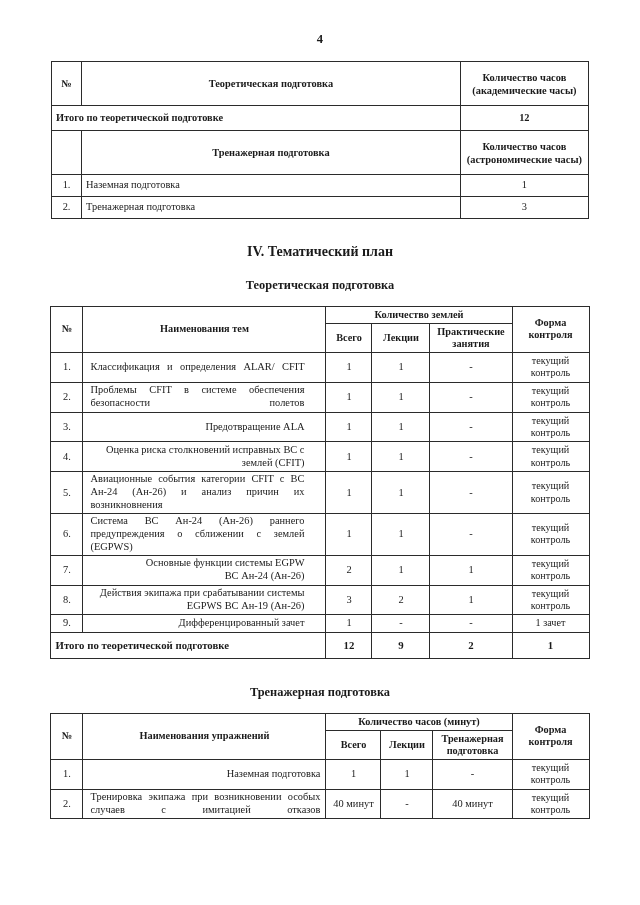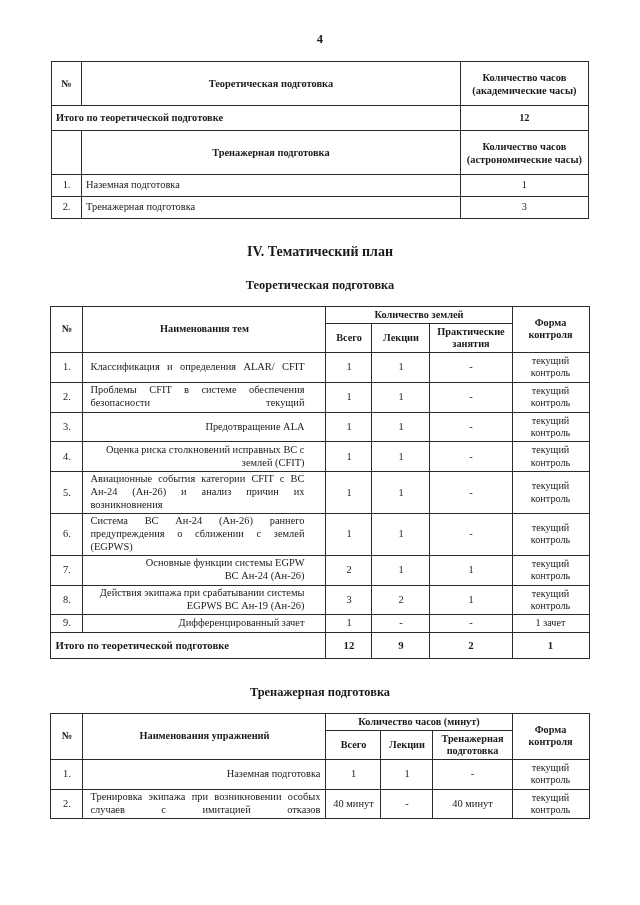--- a/index.html
+++ b/index.html
@@ -231,21 +231,21 @@
       <tr>
         <td class="num-cell">1.</td>
         <td class="body-name just">Классификация и определения ALAR/ CFIT</td>
         <td class="c-center">1</td>
         <td class="c-center">1</td>
         <td class="c-center">-</td>
         <td class="form-cell">текущий контроль</td>
       </tr>
       <tr>
         <td class="num-cell">2.</td>
-        <td class="body-name just">Проблемы CFIT в системе обеспечения безопасности текущий</td>
+        <td class="body-name just">Проблемы CFIT в системе обеспечения безопасности полетов</td>
         <td class="c-center">1</td>
         <td class="c-center">1</td>
         <td class="c-center">-</td>
         <td class="form-cell">текущий контроль</td>
       </tr>
       <tr>
         <td class="num-cell">3.</td>
         <td class="body-name just-left">Предотвращение ALA</td>
         <td class="c-center">1</td>
         <td class="c-center">1</td>

